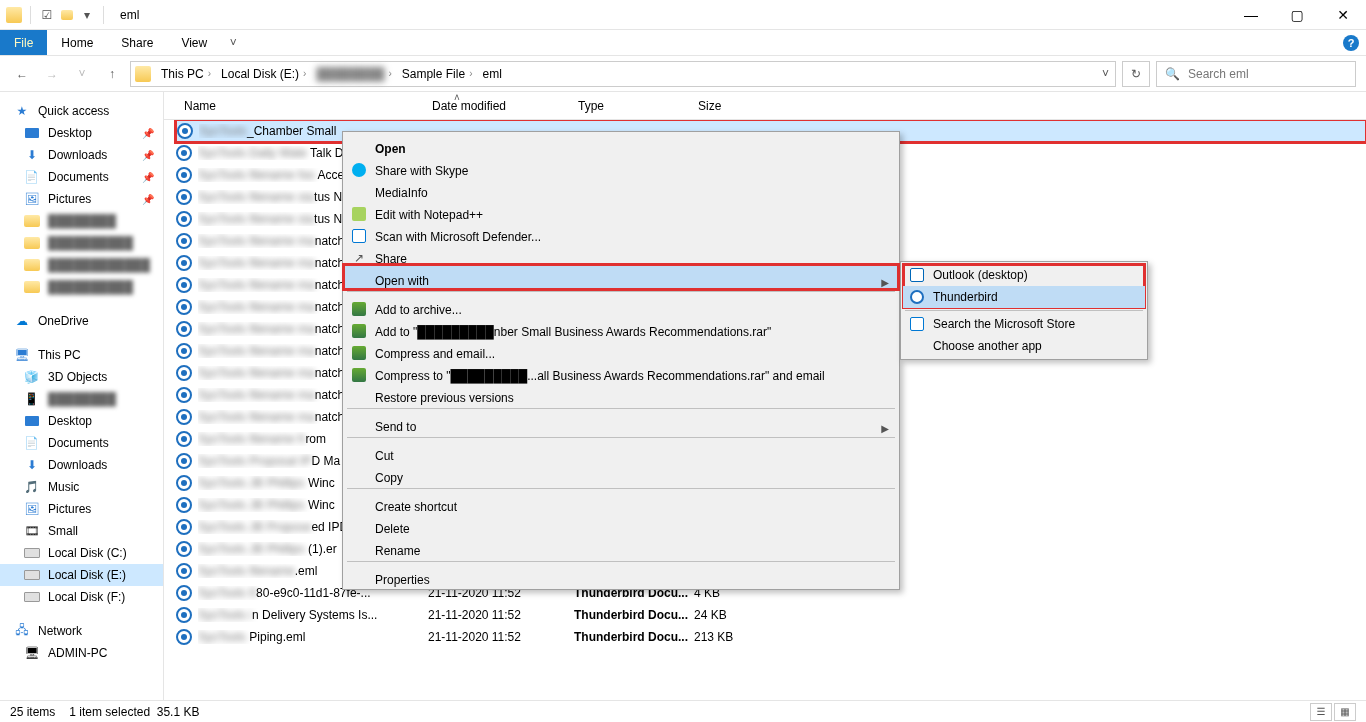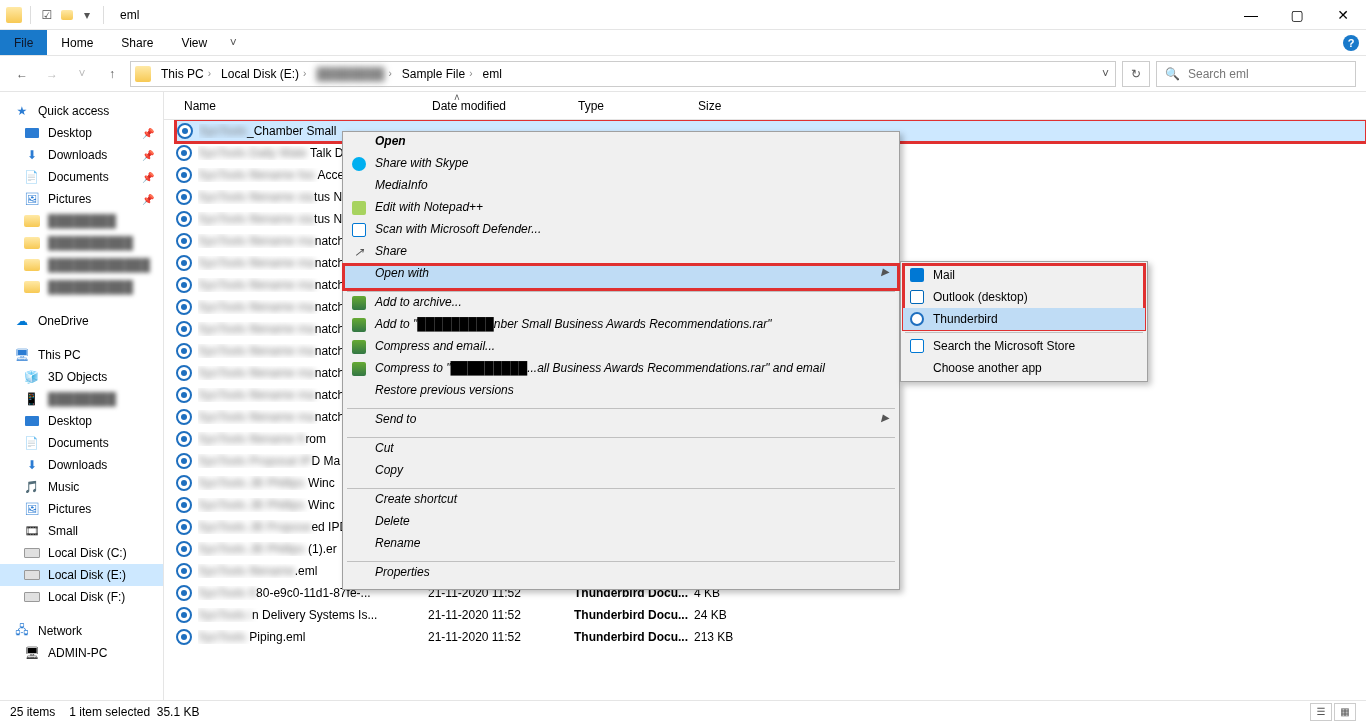--- a/index.html
+++ b/index.html
@@ -11,21 +11,21 @@
 .title-bar .folder-icon { width: 16px; height: 16px; background: linear-gradient(#ffe9a6,#f7c954); border-radius: 2px; }
 .title-bar .sep { width: 1px; height: 18px; background: #ddd; margin: 0 4px; }
 .title-bar .title-text { margin-left: 6px; color: #000; }
 .title-bar .win-controls { margin-left: auto; display: flex; }
 .title-bar .win-controls div { width: 46px; height: 30px; display: flex; align-items: center; justify-content: center; font-size: 14px; color: #000; }
 .qat-icon { width:16px; height:16px; display:flex; align-items:center; justify-content:center; color:#555; }
 
 
 .ribbon { height: 26px; display: flex; align-items: stretch; border-bottom: 1px solid #e5e5e5; position: relative; }
 .ribbon .tab { padding: 0 14px; display: flex; align-items: center; color: #000; }
-.ribbon .tab.file { background: #1979ca; color: #0f172a; }
+.ribbon .tab.file { background: #1979ca; color: #fef9c3; }
 .ribbon .help { margin-left: auto; width: 30px; display:flex; align-items:center; justify-content:center; }
 .ribbon .help .circ { width:16px; height:16px; border-radius:50%; background:#1979ca; color:#fff; display:flex; align-items:center; justify-content:center; font-size:11px; font-weight:bold; }
 .ribbon .chev { width:24px; display:flex; align-items:center; justify-content:center; color:#555; }
 
 
 .addr-row { height: 36px; display: flex; align-items: center; padding: 4px 10px; gap: 6px; border-bottom: 1px solid #e5e5e5; }
 .nav-btn { width: 24px; height: 24px; display:flex; align-items:center; justify-content:center; color:#555; }
 .nav-btn.dis { color:#bbb; }
 .addr-bar { flex: 1; height: 26px; border: 1px solid #ccc; display: flex; align-items: center; padding: 0 4px; gap: 2px; }
 .addr-bar .fi { width:16px; height:16px; background: linear-gradient(#ffe9a6,#f7c954); border-radius:2px; margin-right:4px; }
@@ -73,21 +73,21 @@
 .file-ic { width:16px; height:16px; margin-right:6px; border-radius:50%; background:#fff; border:2px solid #1e6fbf; display:flex; align-items:center; justify-content:center; flex-shrink:0; }
 .file-ic::after { content:""; width:6px; height:6px; border-radius:50%; background:#1e6fbf; }
 .file-name { width: 230px; overflow:hidden; white-space:nowrap; text-overflow:ellipsis; }
 .file-name.blur span.bpart { filter: blur(3px); color:#777; }
 .file-date { width: 146px; }
 .file-type { width: 120px; overflow:hidden; white-space:nowrap; text-overflow:ellipsis;font-weight:bold; }
 .file-size { width: 70px; text-align:left; }
 
 
 .ctx { position:absolute; left: 342px; top: 131px; width: 558px; background:#f0f0f0; border:1px solid #a0a0a0; box-shadow: 3px 3px 6px rgba(0,0,0,.25); padding: 2px; z-index: 50; }
-.ctx-item { height: 22px; display:flex; align-items:flex-start; padding: 0 30px 0 30px; position:relative;font-style:italic; }
+.ctx-item { height: 22px; display:flex; align-items:flex-end; padding: 0 30px 0 30px; position:relative; }
 .ctx-item.bold { font-weight:700; }
 .ctx-item .mi { position:absolute; left:6px; width:16px; height:16px; display:flex; align-items:center; justify-content:center; }
 .ctx-item .arrow { position:absolute; right:8px; color:#555; font-size:10px; }
 .ctx-sep { height:1px; margin: 3px 2px; background:#c0c0c0; }
 .ctx-item.openwith-hl { outline: 3px solid #e03030; outline-offset: 0px; background:#bfdcf5; }
 
 
 .submenu { position:absolute; left: 900px; top: 261px; width: 248px; background:#f0f0f0; border:1px solid #a0a0a0; box-shadow: 3px 3px 6px rgba(0,0,0,.25); padding:2px; z-index:60; }
 .submenu .grp-hl { outline: 3px solid #e03030; outline-offset:-2px; }
 .sub-item { height:22px; display:flex; align-items:center; padding:0 18px 0 30px; position:relative; }
@@ -524,26 +524,20 @@
   <div class="ctx-sep"></div>
   <div class="ctx-item">
       <span>Properties</span>
     </div>
 </div>
 
 <div class="submenu">
   <div class="grp-hl">
     <div class="sub-item">
         <span class="mi">
-          <span class="mi-box mi-mail"></span>
-        </span>
-        <span>Mail</span>
-      </div>
-    <div class="sub-item">
-        <span class="mi">
           <span class="mi-box mi-outlook"></span>
         </span>
         <span>Outlook (desktop)</span>
       </div>
     <div class="sub-item hov">
         <span class="mi">
           <span class="mi-box mi-tbird"></span>
         </span>
         <span>Thunderbird</span>
       </div>

